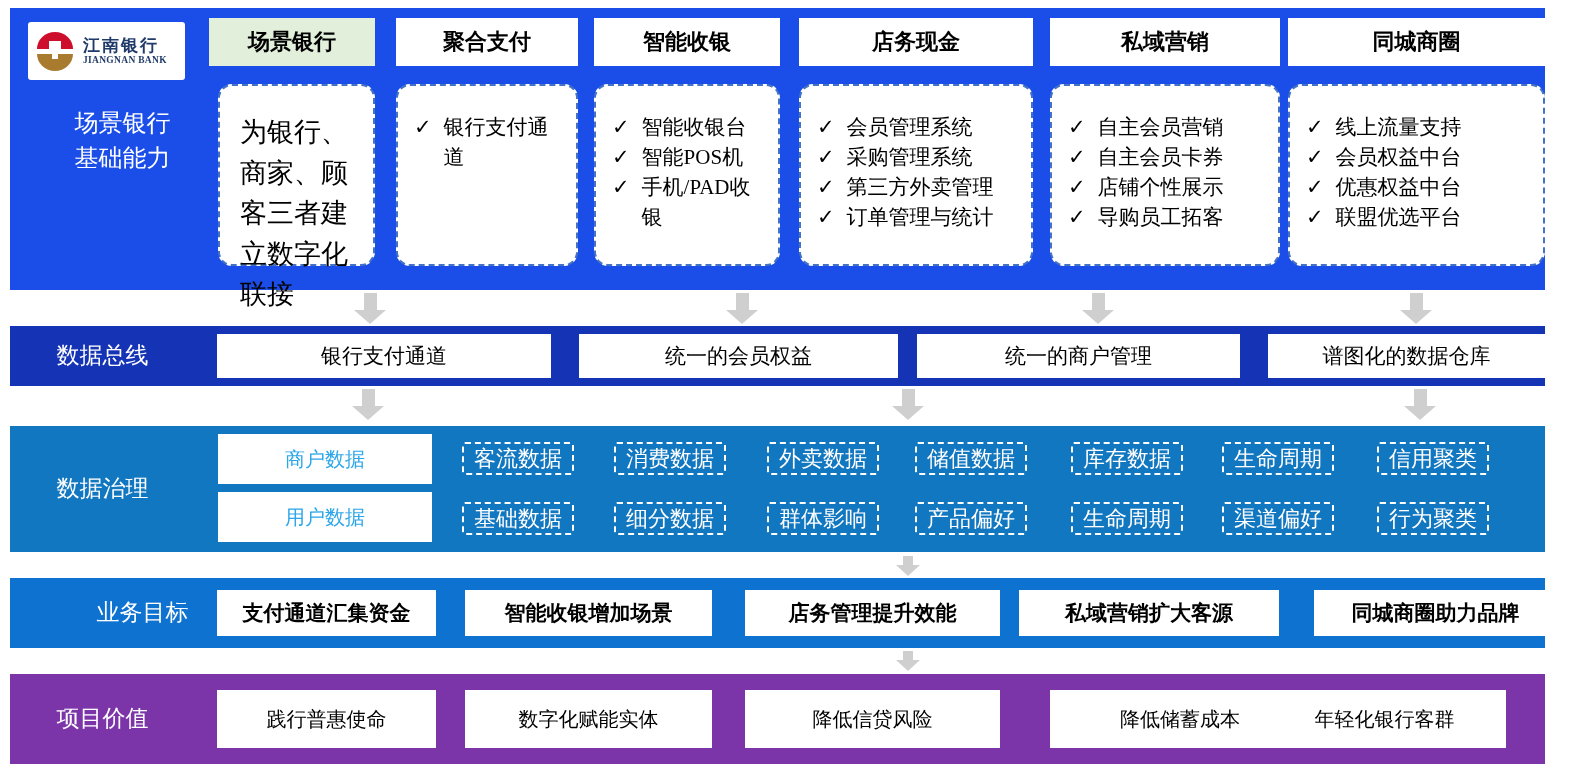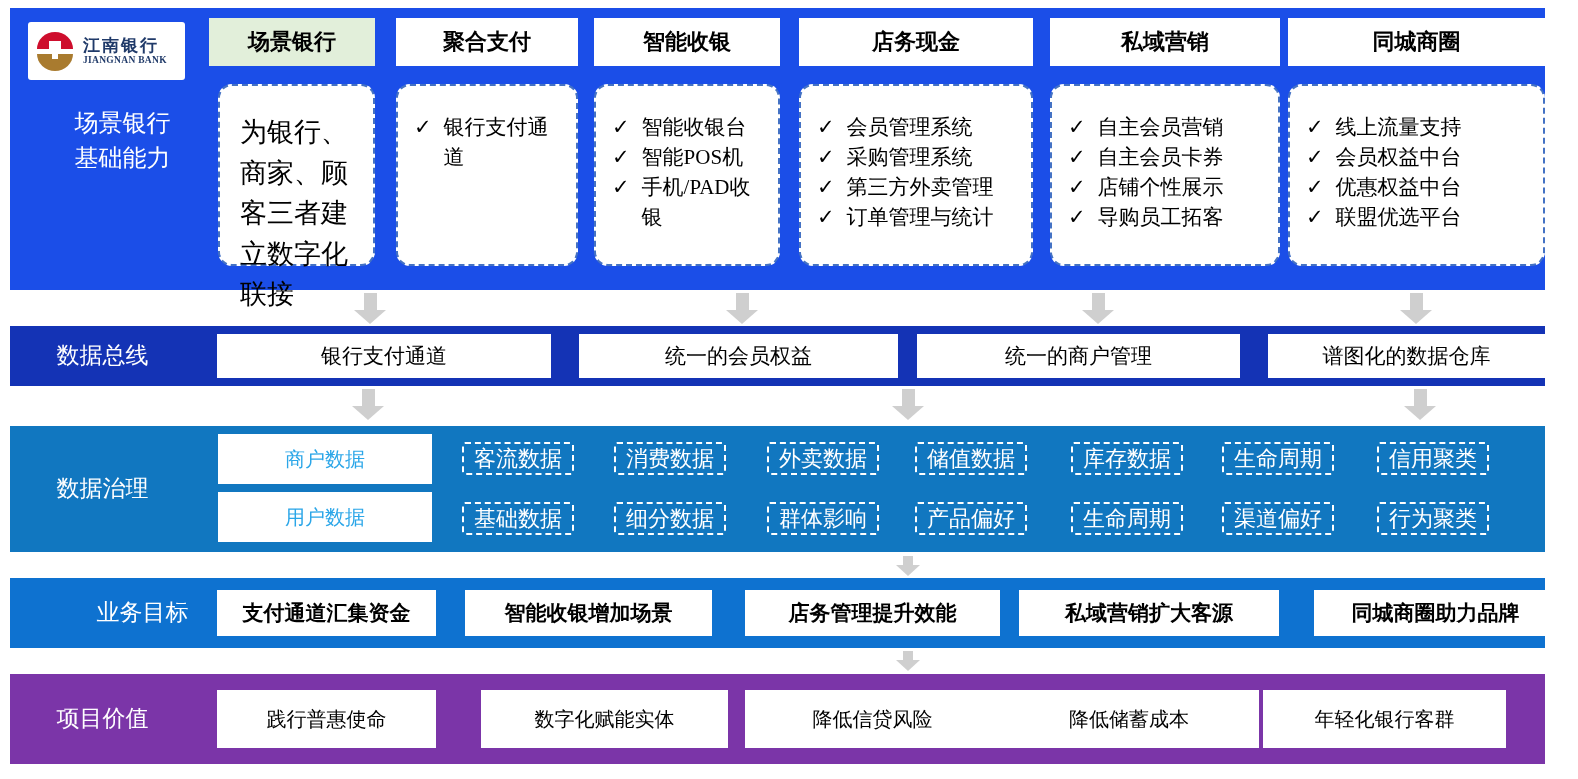--- a/index.html
+++ b/index.html
@@ -203,23 +203,23 @@
   <div class="goal-box" style="left: 207px; width: 219px;">支付通道汇集资金</div>
       <div class="goal-box" style="left: 455px; width: 247px;">智能收银增加场景</div>
       <div class="goal-box" style="left: 735px; width: 255px;">店务管理提升效能</div>
       <div class="goal-box" style="left: 1009px; width: 260px;">私域营销扩大客源</div>
       <div class="goal-box" style="left: 1292px; width: 243px; margin-left: 12px;">同城商圈助力品牌</div>
     </div>
 
   <div class="band" id="band-value">
     <div class="band-label">项目价值</div>
   <div class="value-box" style="left: 207px; width: 219px;">践行普惠使命</div>
-      <div class="value-box" style="left: 455px; width: 247px; margin-left: 16px;">数字化赋能实体</div>
+      <div class="value-box" style="left: 455px; width: 247px;">数字化赋能实体</div>
       <div class="value-box" style="left: 735px; width: 255px;">降低信贷风险</div>
-      <div class="value-box" style="left: 989px; width: 260px;">降低储蓄成本</div>
+      <div class="value-box" style="left: 1040px; width: 260px;">降低储蓄成本</div>
       <div class="value-box" style="left: 1253px; width: 243px;">年轻化银行客群</div>
     </div>
 
 <div class="arrow big" style="left: 354px; top: 293px;">
       <div class="shaft"></div>
       <div class="head"></div>
     </div>
     <div class="arrow big" style="left: 726px; top: 293px;">
       <div class="shaft"></div>
       <div class="head"></div>

